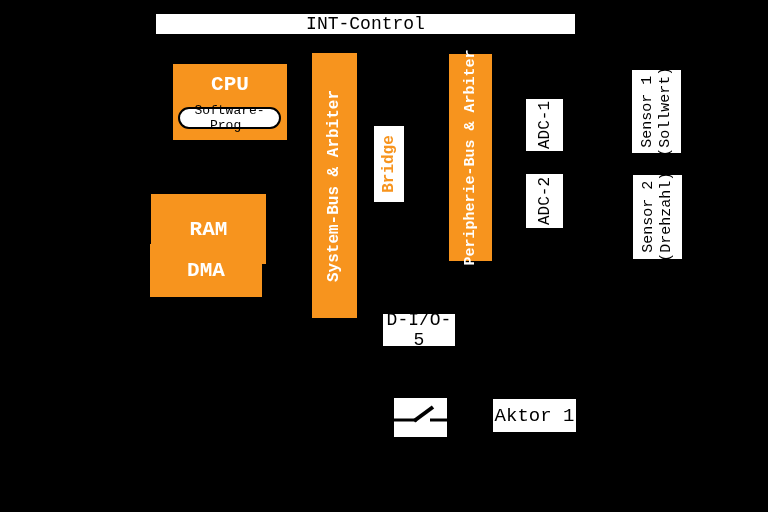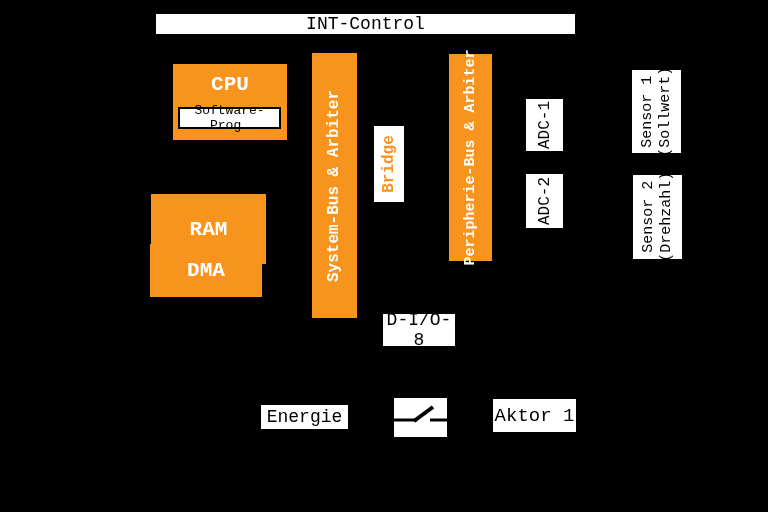--- a/index.html
+++ b/index.html
@@ -43,21 +43,21 @@
     white-space: nowrap;
     line-height: 1.18;
     text-align: center;
   }
   
   .int-control   { left: 154px; top: 12px;  width: 423px; height: 24px; font-size: 18px; }
   .cpu           { left: 152px; top: 64px;  width: 114px; height: 76px; margin-left: 21px; }
   .cpu-label     { position: absolute; top: 9px; left: 0; width: 100%; text-align: center;
                    font-size: 21px; font-weight: bold; color: var(--white, #fff); }
   .software-prog { left: 5px;  top: 43px;  width: 103px; height: 22px; font-size: 13px;
-                   font-weight: normal; color: var(--black, #000); }
+                   font-weight: normal; color: var(--black, #000); border-radius: 11px; }
   .ram           { left: 151px; top: 154px; width: 115px; height: 70px; font-size: 21px; margin-top: 40px; }
   .dma           { left: 150px; top: 244px; width: 112px; height: 53px; font-size: 21px; }
   .system-bus    { left: 312px; top: 53px;  width: 45px;  height: 265px; font-size: 16px; }
   .bridge        { left: 373px; top: 125px; width: 32px;  height: 78px; font-size: 16px;
                    font-weight: bold; color: var(--orange, #F7941E); border: 1px solid var(--black,#000); }
   .peri-bus      { left: 449px; top: 54px;  width: 43px;  height: 207px; font-size: 15px; }
   .adc1          { left: 524px; top: 97px;  width: 41px;  height: 56px; font-size: 16px; }
   .adc2          { left: 524px; top: 172px; width: 41px;  height: 58px; font-size: 16px; }
   .sensor1       { left: 630px; top: 68px;  width: 53px;  height: 87px; font-size: 15px; }
   .sensor2       { left: 631px; top: 173px; width: 53px;  height: 88px; font-size: 15px; }
@@ -120,27 +120,24 @@
   </div>
 
   <div class="box white-box sensor2">
     <div class="rot-multiline">
       <div>Sensor 2</div>
       <div>(Drehzahl)</div>
     </div>
   </div>
 
   <div class="box white-box dio1">
-    <span>D-I/O-8</span>
+    <span>D-I/O-5</span>
   </div>
 
 
-  <div class="box white-box energie">
-    <span>Energie</span>
-  </div>
 
   <div class="box white-box switch-box">
     <svg viewBox="0 0 53 39" xmlns="http://www.w3.org/2000/svg" aria-hidden="true">
       <rect x="0" y="0" width="53" height="39" fill="#FFFFFF"></rect>
       <line x1="0" y1="22" x2="23" y2="22" stroke="#000000" stroke-width="3"></line>
       <line x1="20" y1="23" x2="39" y2="9" stroke="#000000" stroke-width="4"></line>
       <line x1="36" y1="22" x2="53" y2="22" stroke="#000000" stroke-width="3"></line>
     </svg>
   </div>
 

